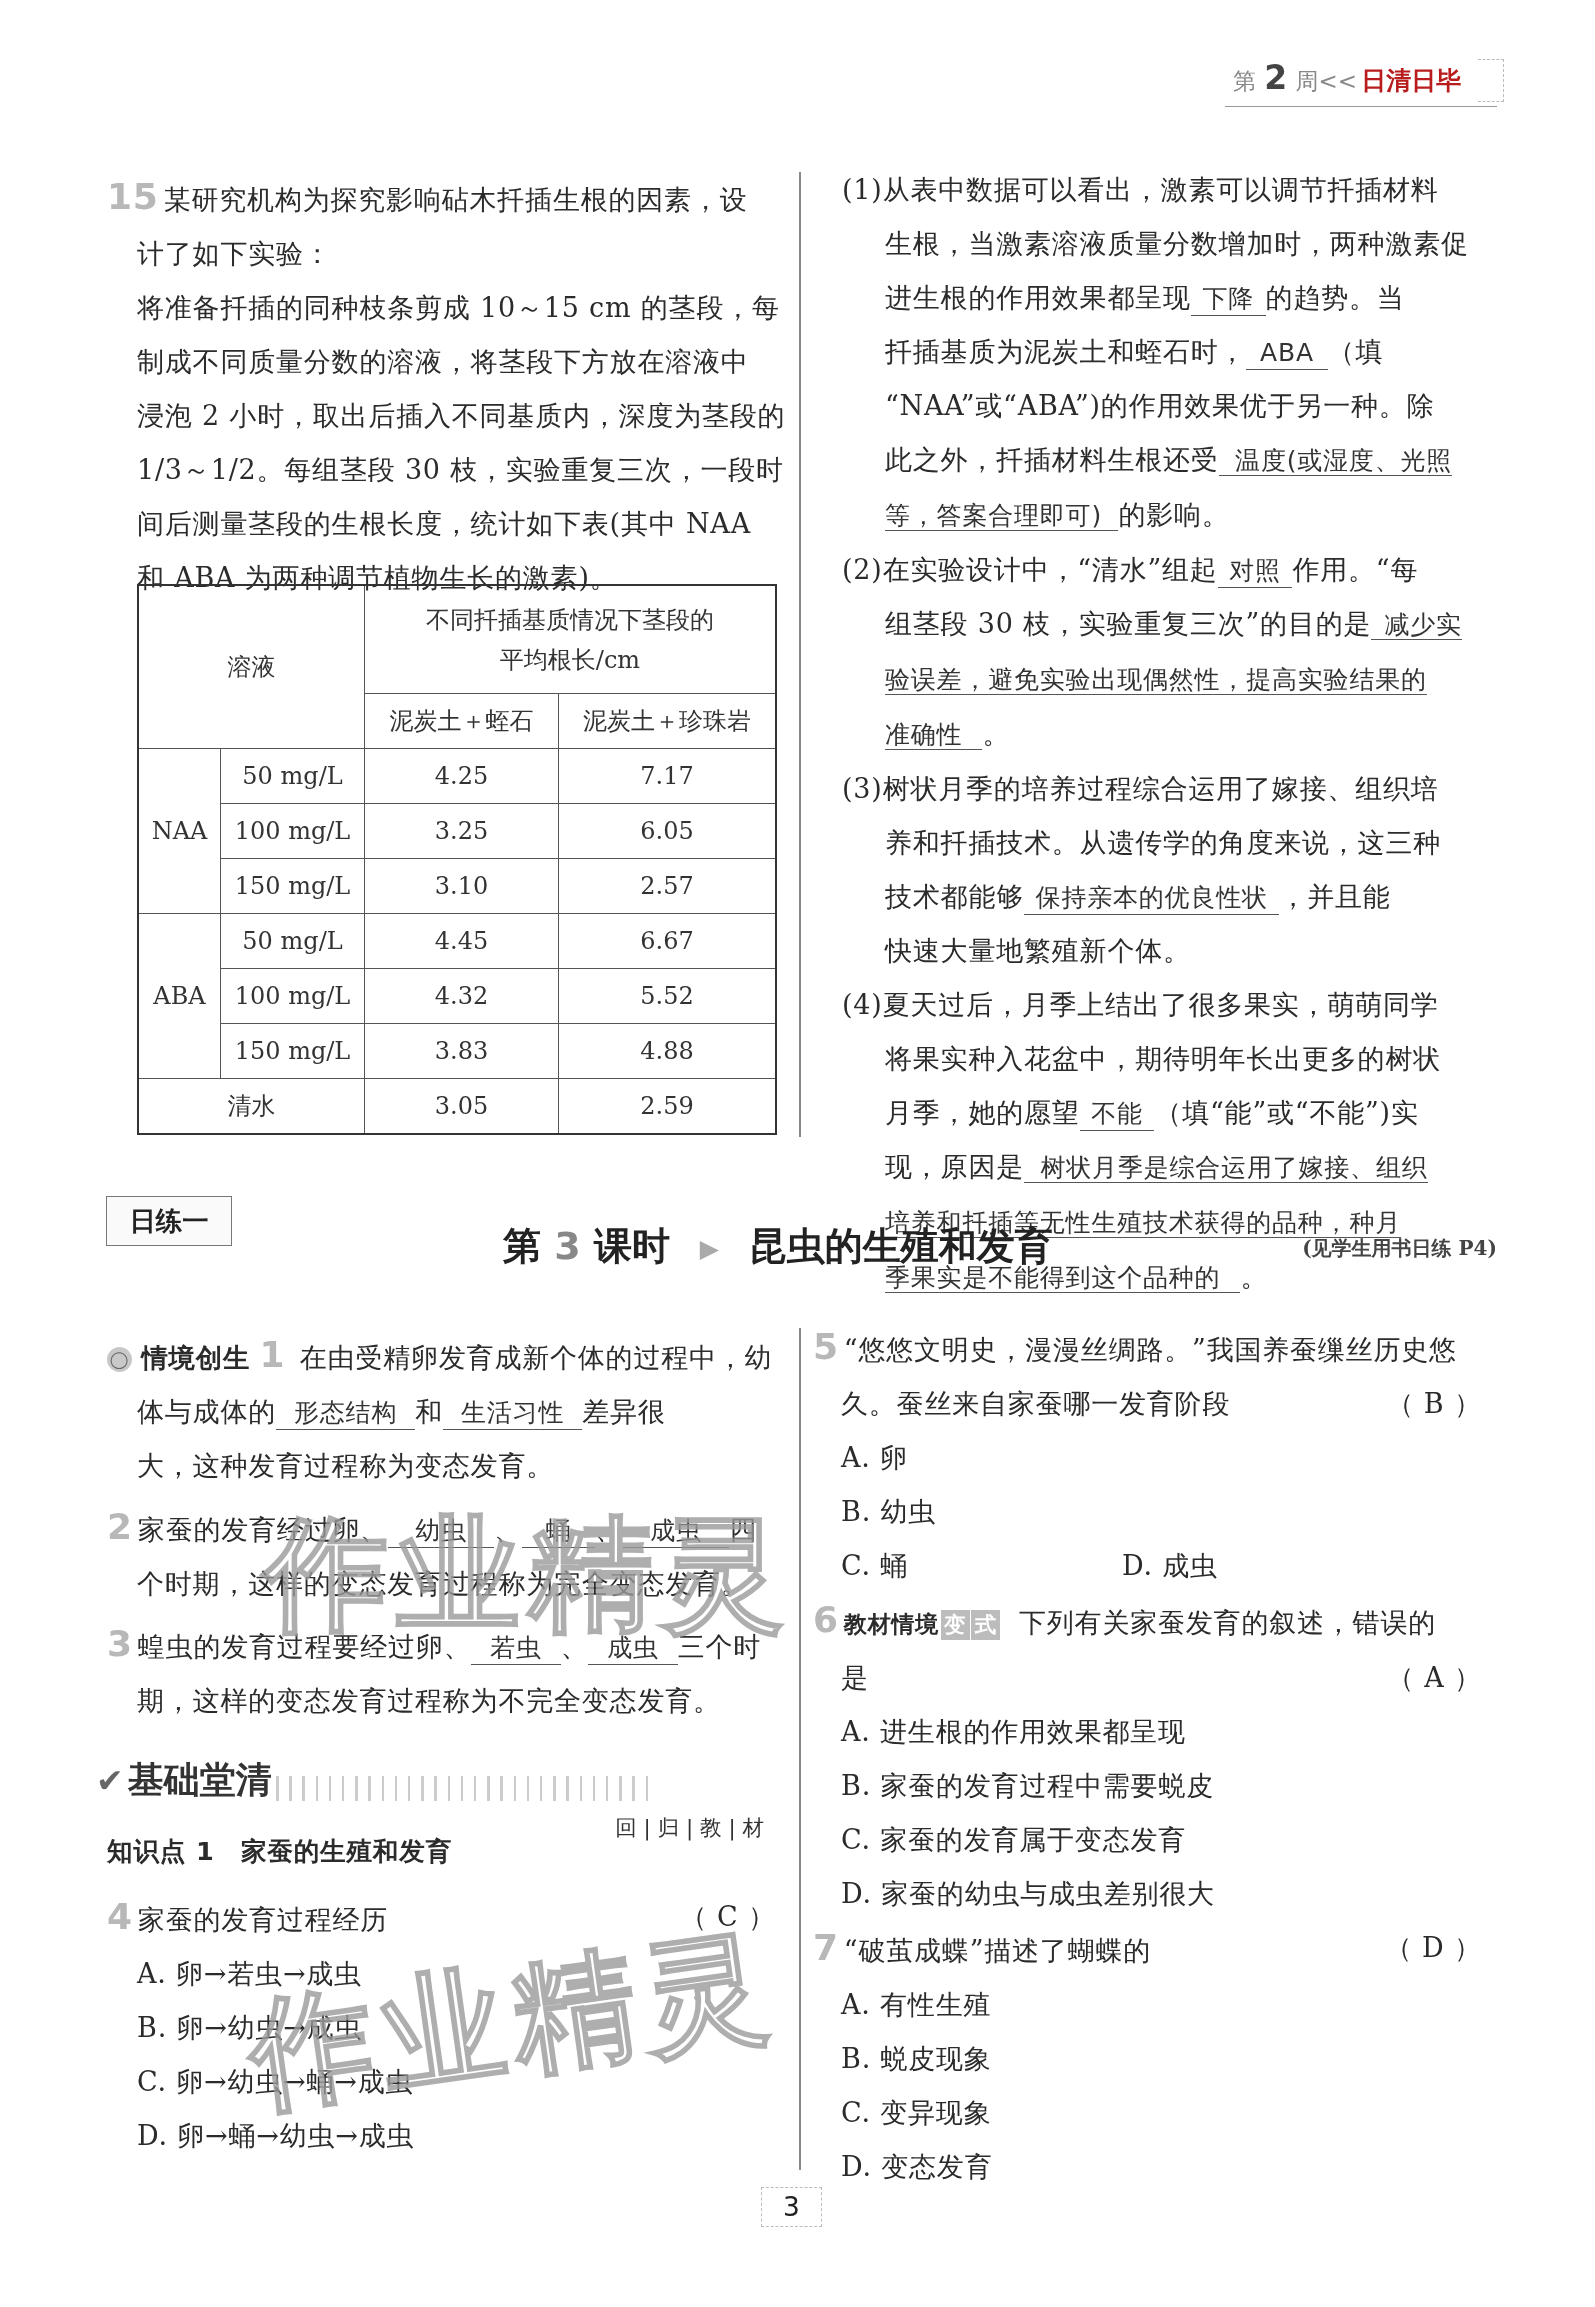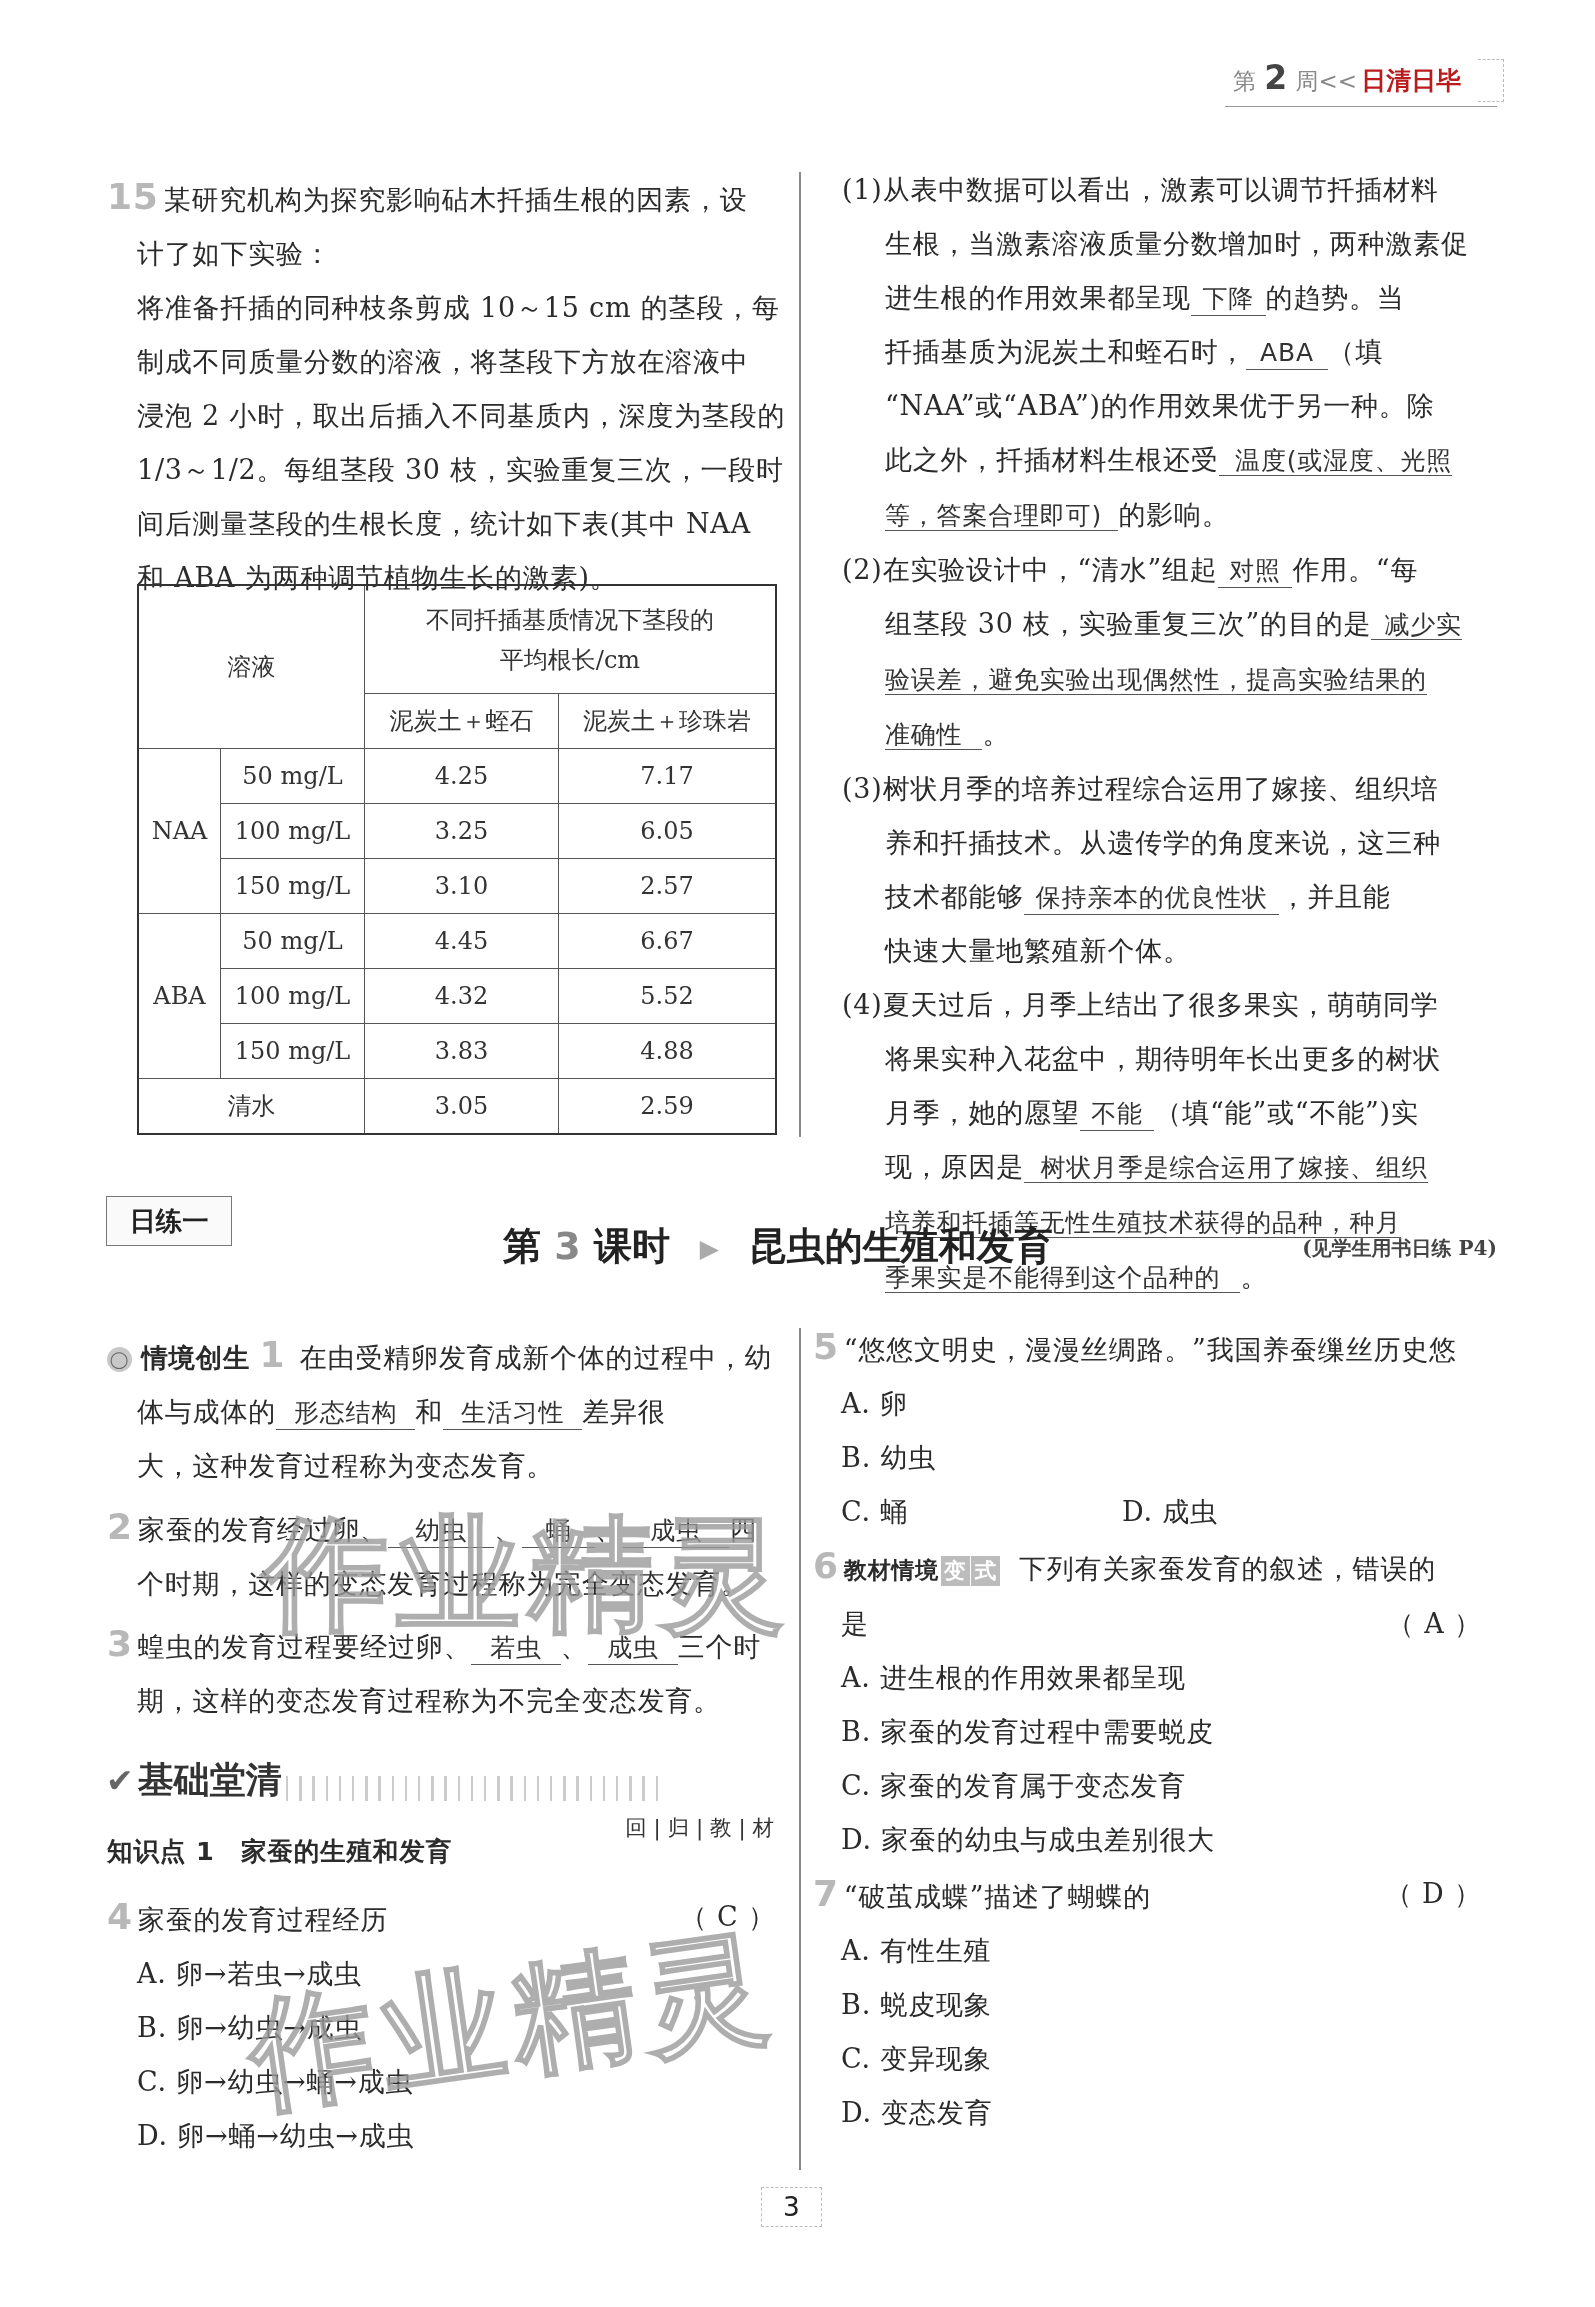--- a/index.html
+++ b/index.html
@@ -35,21 +35,21 @@
          font-family: "DejaVu Sans", sans-serif; font-weight: bold; font-size: 26.4px; text-align: center;
          line-height: 48px; color: #222; background: #fafafa; }
   .lesson-title { left: 503px; top: 1221px; font-size: 38px; font-weight: bold; color: #222;
                   font-family: "DejaVu Sans", "Liberation Sans", sans-serif; }
   .lesson-title .lno { color: #888; }
   .lesson-title .arrow { color: #aaa; font-size: 25px; margin: 0 16.5px; vertical-align: middle; }
   .lesson-ref { right: 99px; top: 1235px; font-size: 20px; color: #444; font-weight: bold; margin-left: 36px; }
   .sect { font-family: "DejaVu Sans", "Liberation Sans", sans-serif; font-weight: bold; }
   .badge { display: inline-block; background: #bcbcbc; color: #fff; font-family: "DejaVu Sans", sans-serif;
            font-weight: bold; font-size: 21.5px; padding: 0 3.3px; line-height: 30px; margin-left: 1.7px; }
-  .jichu { left: 106px; top: 1756px; width: 668px; height: 58px; }
+  .jichu { left: 96px; top: 1756px; width: 668px; height: 58px; }
   .jichu .title { font-family: "DejaVu Sans", sans-serif; font-weight: bold; font-size: 36px; color: #333; }
   .jichu .stripes { display: inline-block; width: 380px; height: 25px; vertical-align: middle;
     background: repeating-linear-gradient(90deg, #ccc 0 2.5px, transparent 2.5px 13.2px); }
   .jichu .sub { float: right; font-family: "DejaVu Sans", sans-serif; font-size: 21.5px; color: #333; margin-top: 8.3px; }
   .page-no { left: 761px; top: 2187px; width: 59px; height: 38px; border: 1.7px dashed #bbb;
              text-align: center; font-family: "DejaVu Sans", sans-serif; font-size: 26.4px; line-height: 38px; color: #222; }
   .watermark { font-family: "DejaVu Sans", sans-serif; font-weight: bold; font-size: 124px;
                color: transparent; -webkit-text-stroke: 1.7px #9a9a9a; letter-spacing: 8.3px; opacity: 0.8; }
 </style>
 </head>
@@ -192,20 +192,21 @@
   <div class="sect" style="font-size:25.6px">知识点 1　家蚕的生殖和发育</div>
   <div style="margin-top:11.6px"><span class="qnum">4</span><span>家蚕的发育过程经历</span><span class="choice-paren">（ C ）</span></div>
   <div style="padding-left:30px">A. 卵→若虫→成虫</div>
   <div style="padding-left:30px">B. 卵→幼虫→成虫</div>
   <div style="padding-left:30px">C. 卵→幼虫→蛹→成虫</div>
   <div style="padding-left:30px">D. 卵→蛹→幼虫→成虫</div>
 </div>
 
 <div class="abs txt" style="left:813px; top:1320px; width:677px;">
   <div><span class="qnum">5</span><span>“悠悠文明史，漫漫丝绸路。”我国养蚕缫丝历史悠</span></div>
+  <div style="padding-left:28px"><span>久。蚕丝来自家蚕哪一发育阶段</span><span class="choice-paren">（ B ）</span></div>
   <div style="padding-left:28px; display:flex;flex-direction:column;">
       <span style="width:281px">A. 卵</span>
       <span>B. 幼虫</span>
     </div>
   <div style="padding-left:28px; display:flex;">
       <span style="width:281px">C. 蛹</span>
       <span>D. 成虫</span>
     </div>
   <div><span class="qnum">6</span><span class="sect" style="font-size:23px">教材情境</span><span class="badge">变</span><span class="badge">式</span>&nbsp;&nbsp;<span>下列有关家蚕发育的叙述，错误的</span></div>
   <div style="padding-left:28px"><span>是</span><span class="choice-paren">（ A ）</span></div>

